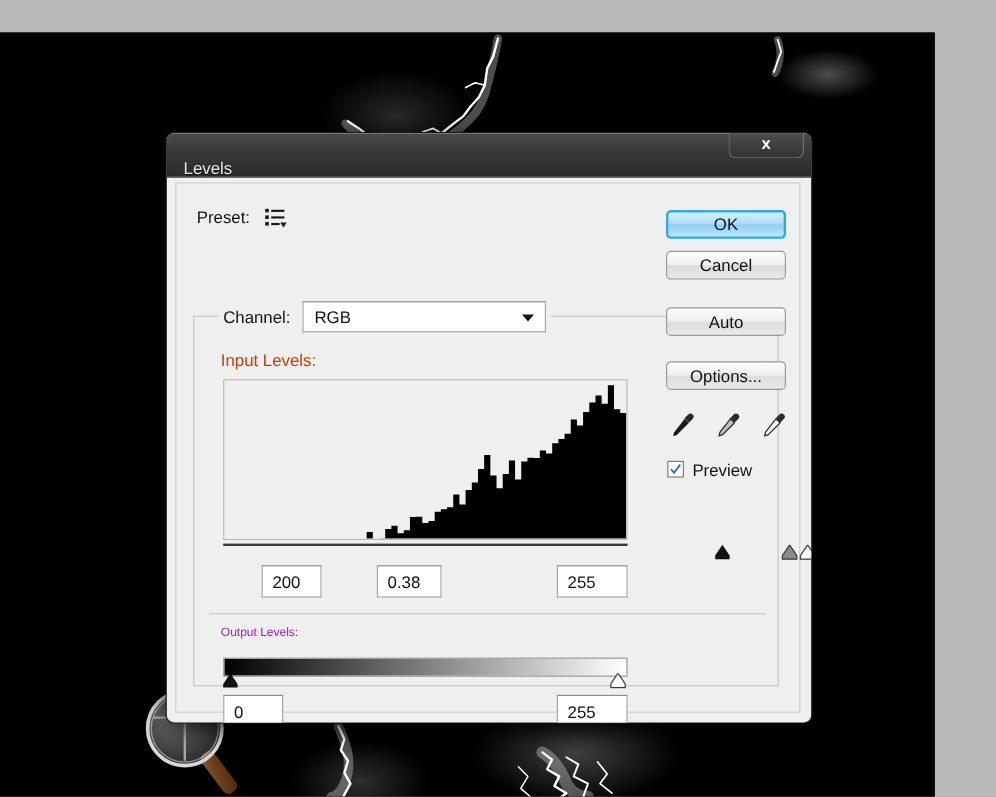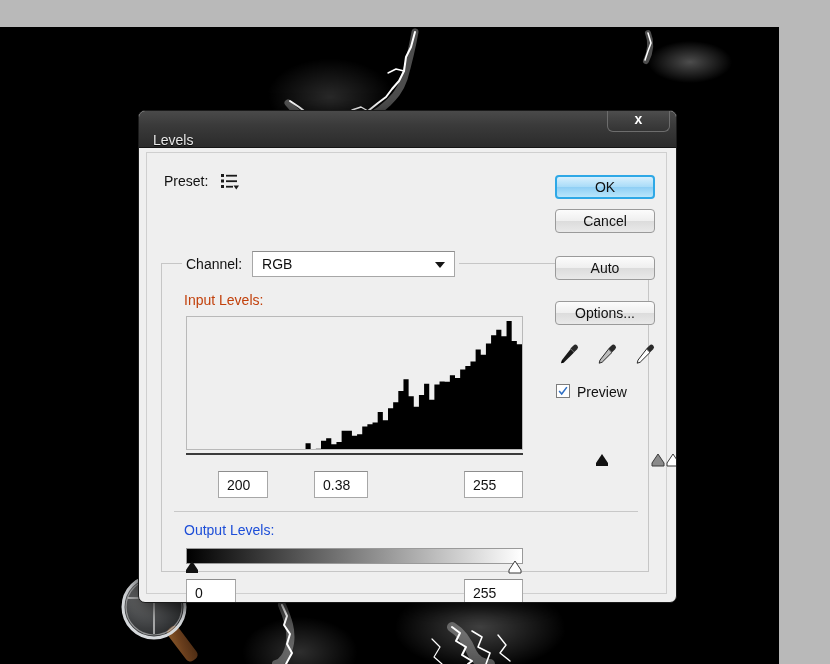--- a/index.html
+++ b/index.html
@@ -241,22 +241,22 @@
     left: 12px;
     top: 247px;
     width: 464px;
     height: 1px;
     background: #c8c8c8;
   }
   #output-levels-label {
     position: absolute;
     left: 22px;
     top: 258px;
-    font-size: 14px;
-    color: #1d4ed8;
+    font-size: 10px;
+    color: #a21caf;
   }
   #output-gradient {
     position: absolute;
     left: 24px;
     top: 284px;
     width: 337px;
     height: 16px;
     background: linear-gradient(90deg, #000 0%, #ffffff 100%);
     border: 1px solid #9a9a9a;
     box-sizing: border-box;

